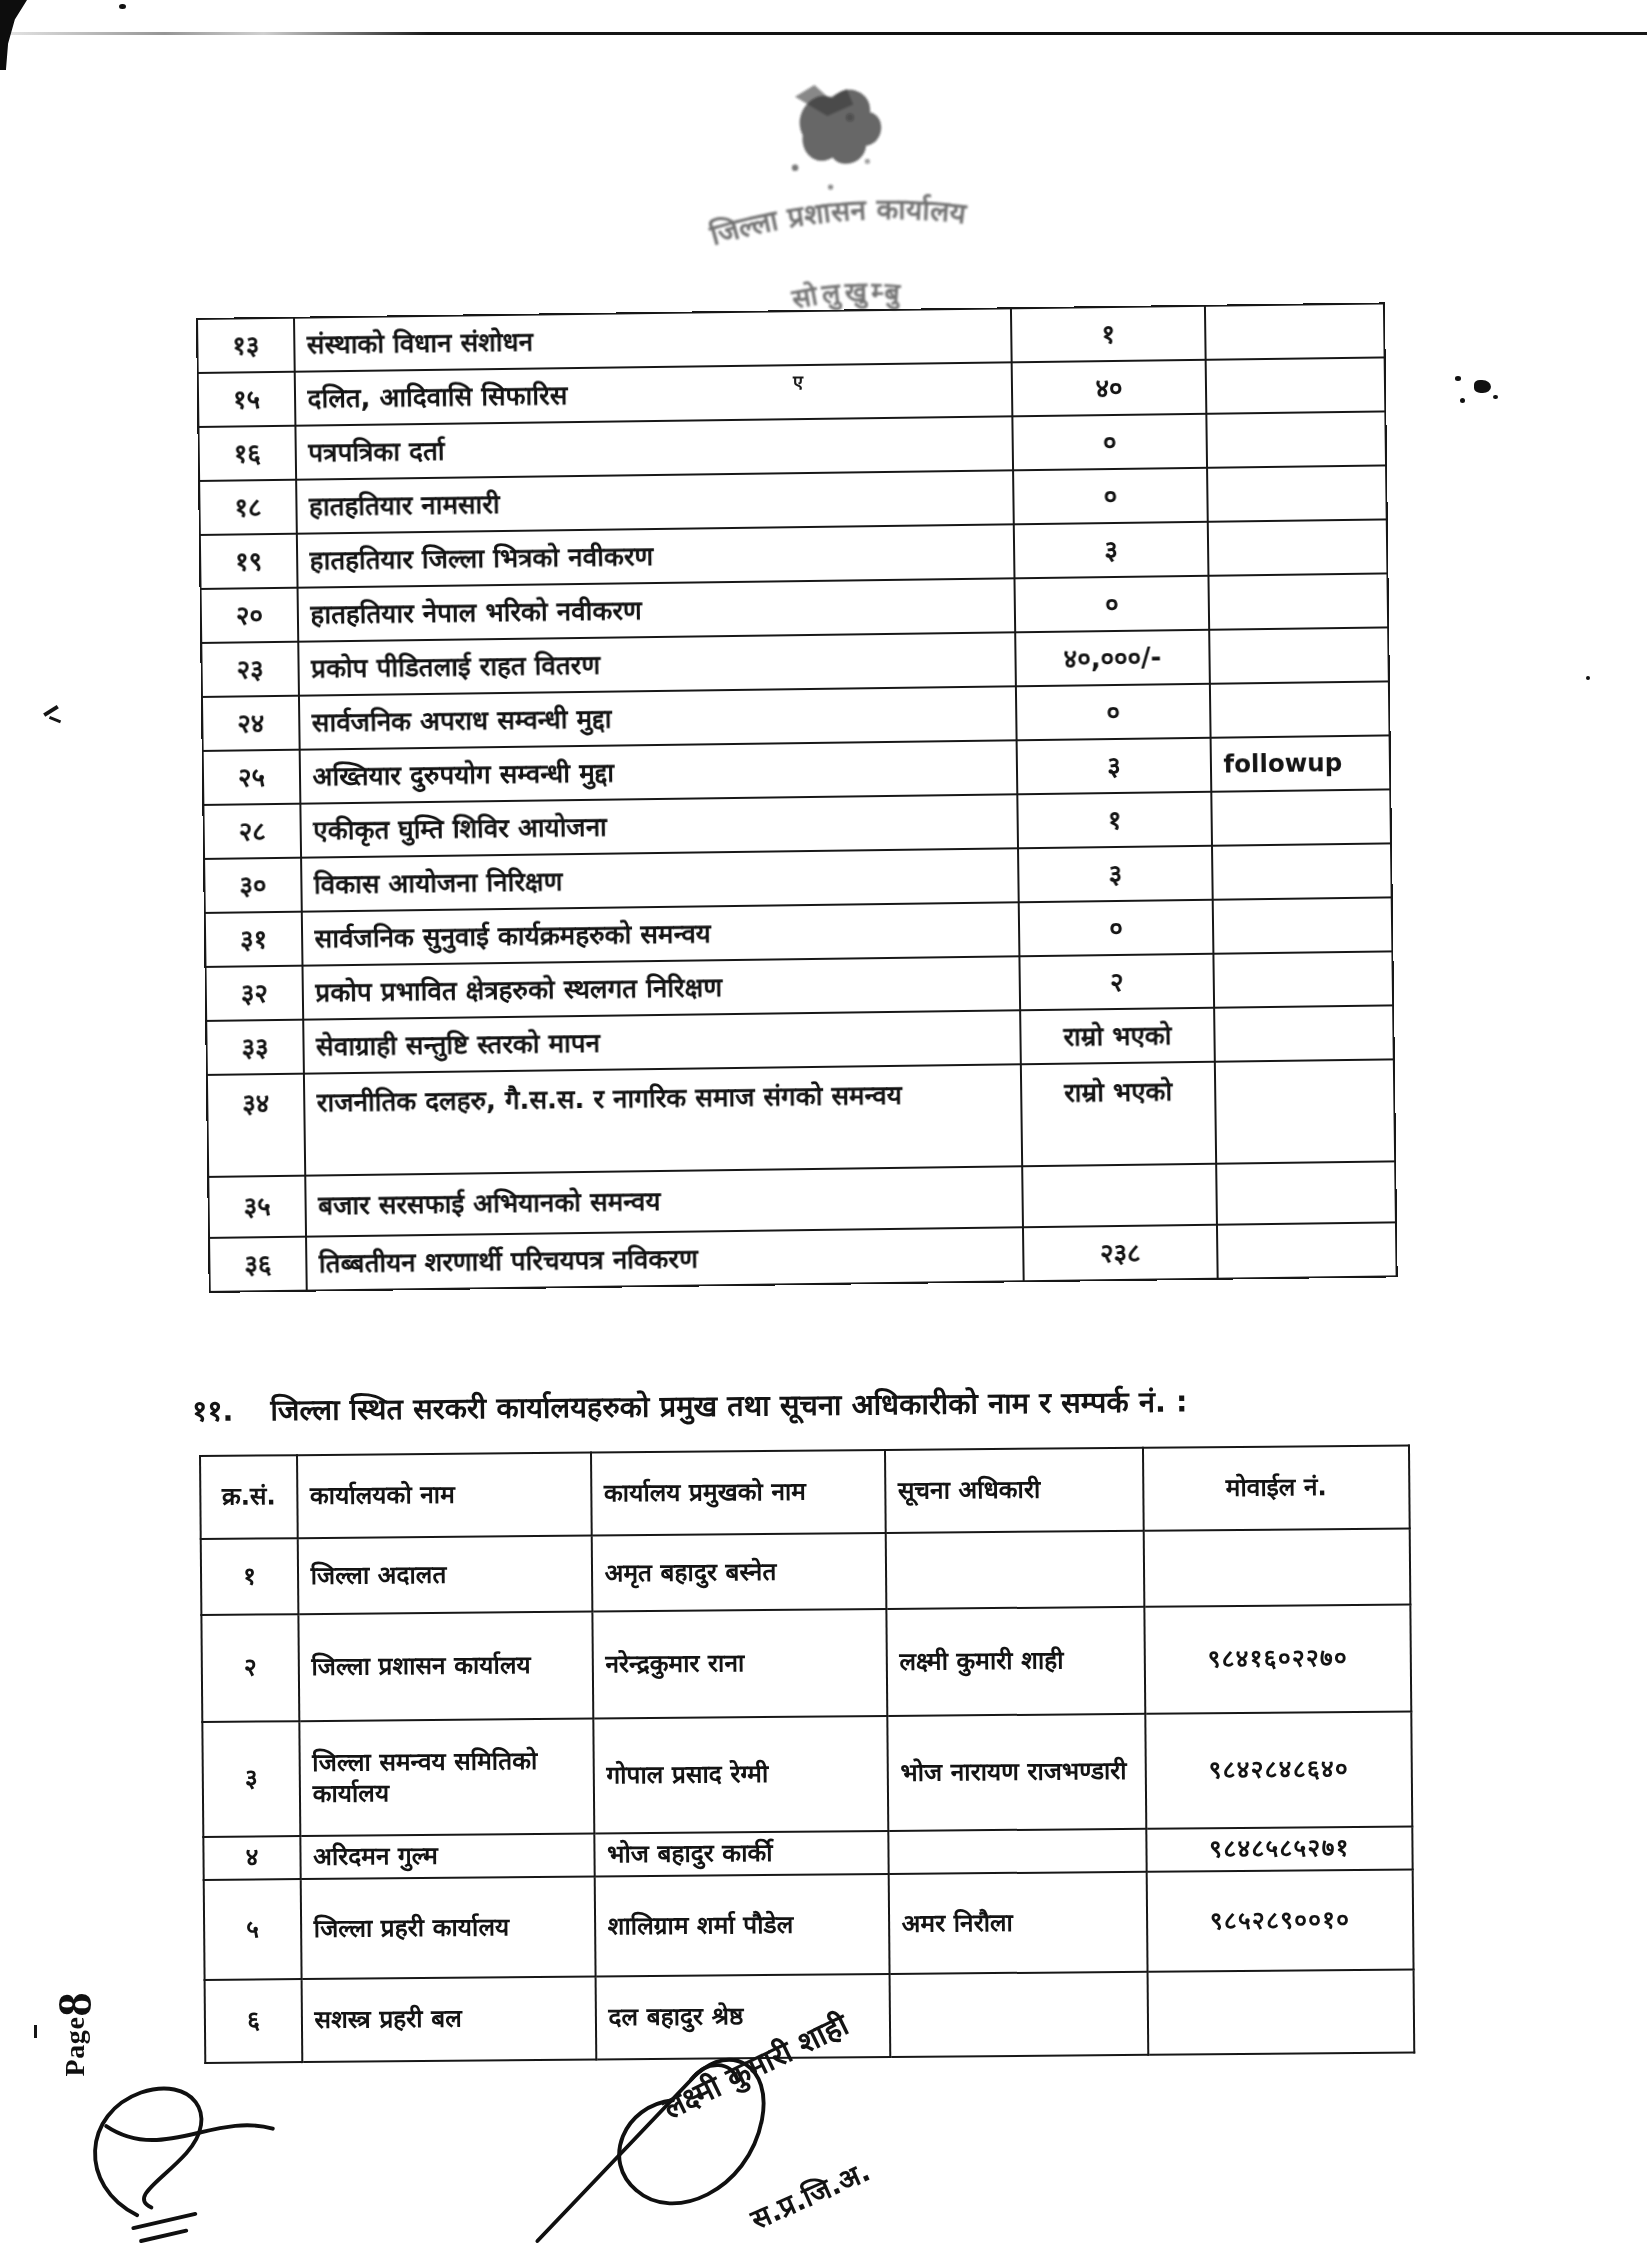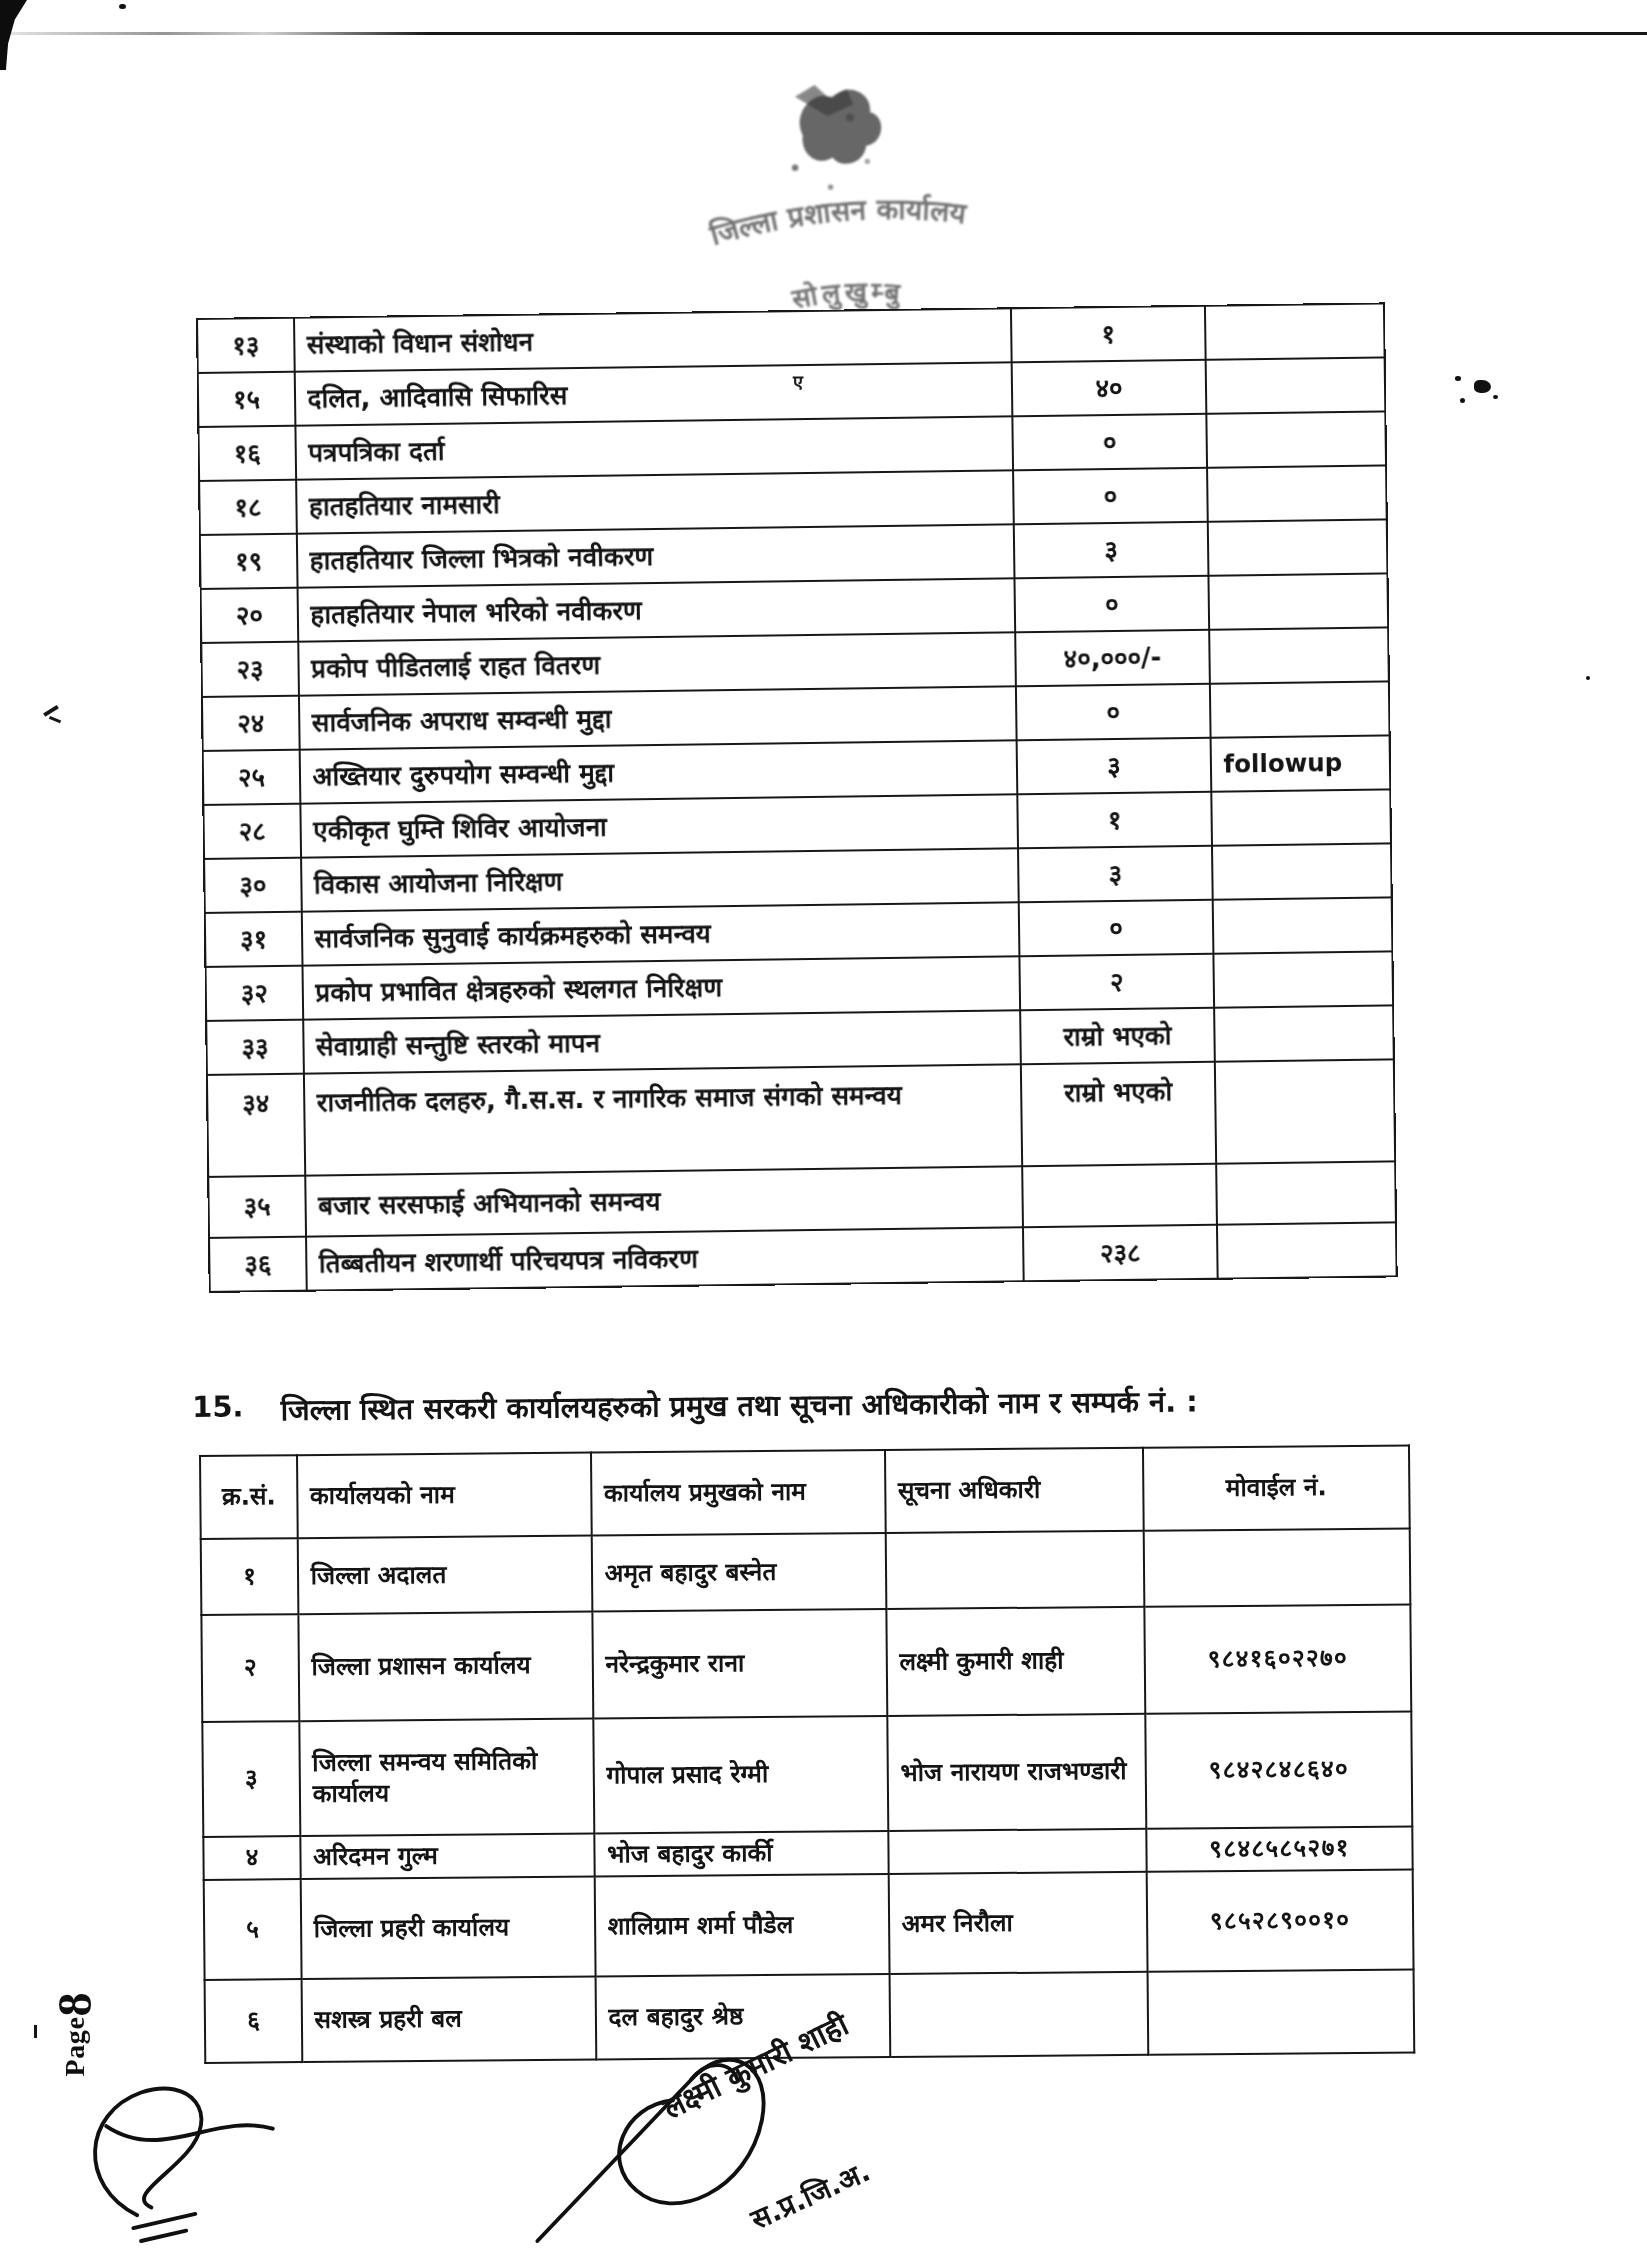--- a/index.html
+++ b/index.html
@@ -237,21 +237,21 @@
           <td>३६</td>
           <td>तिब्बतीयन शरणार्थी परिचयपत्र नविकरण</td>
           <td>२३८</td>
           <td></td>
         </tr>
       </tbody>
   </table>
 </div>
 
 <div class="section-heading">
-  <span>15.</span>
+  <span>११.</span>
   <span>जिल्ला स्थित सरकरी कार्यालयहरुको प्रमुख तथा सूचना अधिकारीको नाम र सम्पर्क नं. :</span>
 </div>
 
 <div id="table2-wrap">
   <table id="table2" class="doc">
     <colgroup>
         <col style="width:97px">
         <col style="width:294px">
         <col style="width:294px">
         <col style="width:258px">

